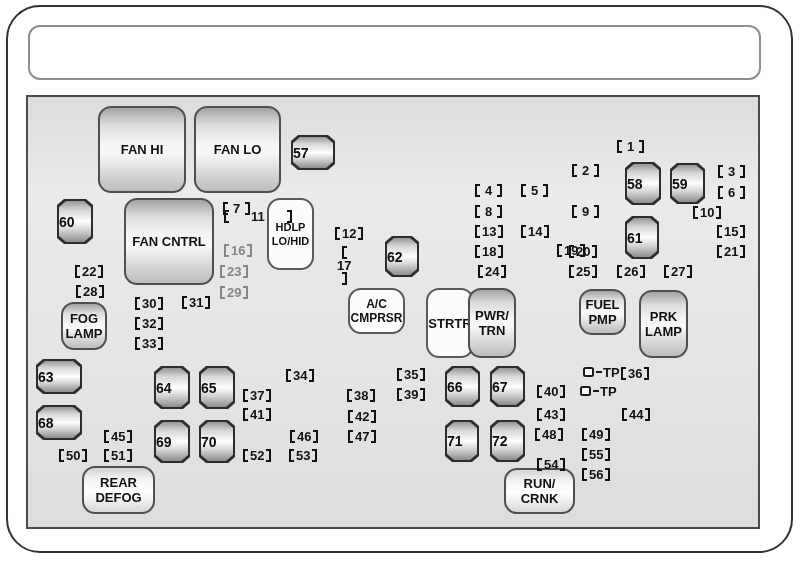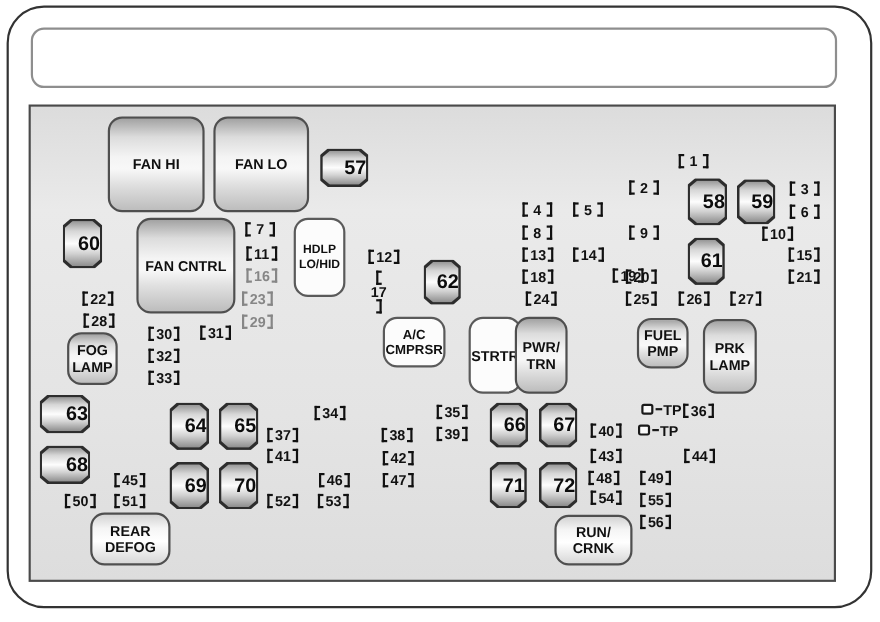--- a/index.html
+++ b/index.html
@@ -42,22 +42,22 @@
 
   
   .fuse { position:absolute; background:#2d2d2d; }
   .fuse, .fuse-in {
     clip-path:polygon(7px 0, calc(100% - 7px) 0, 100% 6px, 100% calc(100% - 6px),
                       calc(100% - 7px) 100%, 7px 100%, 0 calc(100% - 6px), 0 6px);
   }
   .fuse-in {
     position:absolute; left:2px; top:2px; right:2px; bottom:2px;
     background:linear-gradient(180deg,#969696 0%,#d6d6d6 22%,#fdfdfd 50%,#d2d2d2 72%,#8d8d8d 100%);
-    display:flex; align-items:center; justify-content:flex-end;
-    font-weight:bold; font-size:18px; color:#0c0c0c;
+    display:flex; align-items:center; justify-content:flex-start;
+    font-weight:bold; font-size:14px; color:#0c0c0c;
   }
 
   
   .flabel {
     position:absolute; display:flex; align-items:center; height:14px;
     color:#111111; font-weight:bold; font-size:13px;
   }
   .flabel .br { width:5px; height:13px; flex:0 0 auto; }
   .br-l { border:2px solid currentColor; border-right:none; }
   .br-r { border:2px solid currentColor; border-left:none; }
@@ -252,21 +252,21 @@
         <div class="flabel" data-name="fuse-position-9" style="left: 544px; top: 107px;">
           <div class="br br-l" data-name="left-bracket-icon"></div>
           <span class="num" data-name="fuse-position-9-number">9</span>
           <div class="br br-r" data-name="right-bracket-icon"></div>
         </div>
         <div class="flabel" data-name="fuse-position-10" style="left: 665px; top: 108px;">
           <div class="br br-l" data-name="left-bracket-icon"></div>
           <span class="num" data-name="fuse-position-10-number">10</span>
           <div class="br br-r" data-name="right-bracket-icon"></div>
         </div>
-        <div class="flabel" data-name="fuse-position-11" style="left: 196px; top: 126px;">
+        <div class="flabel" data-name="fuse-position-11" style="left: 196px; top: 112px; gap: 20px;">
           <div class="br br-l" data-name="left-bracket-icon"></div>
           <span class="num" data-name="fuse-position-11-number">11</span>
           <div class="br br-r" data-name="right-bracket-icon"></div>
         </div>
         <div class="flabel" data-name="fuse-position-12" style="left: 307px; top: 129px;">
           <div class="br br-l" data-name="left-bracket-icon"></div>
           <span class="num" data-name="fuse-position-12-number">12</span>
           <div class="br br-r" data-name="right-bracket-icon"></div>
         </div>
         <div class="flabel" data-name="fuse-position-13" style="left: 447px; top: 127px;">
@@ -467,21 +467,21 @@
         <div class="flabel" data-name="fuse-position-52" style="left: 215px; top: 351px;">
           <div class="br br-l" data-name="left-bracket-icon"></div>
           <span class="num" data-name="fuse-position-52-number">52</span>
           <div class="br br-r" data-name="right-bracket-icon"></div>
         </div>
         <div class="flabel" data-name="fuse-position-53" style="left: 261px; top: 351px;">
           <div class="br br-l" data-name="left-bracket-icon"></div>
           <span class="num" data-name="fuse-position-53-number">53</span>
           <div class="br br-r" data-name="right-bracket-icon"></div>
         </div>
-        <div class="flabel" data-name="fuse-position-54" style="left: 509px; top: 348px;">
+        <div class="flabel" data-name="fuse-position-54" style="left: 509px; top: 360px;">
           <div class="br br-l" data-name="left-bracket-icon"></div>
           <span class="num" data-name="fuse-position-54-number">54</span>
           <div class="br br-r" data-name="right-bracket-icon"></div>
         </div>
         <div class="flabel" data-name="fuse-position-55" style="left: 554px; top: 350px;">
           <div class="br br-l" data-name="left-bracket-icon"></div>
           <span class="num" data-name="fuse-position-55-number">55</span>
           <div class="br br-r" data-name="right-bracket-icon"></div>
         </div>
         <div class="flabel" data-name="fuse-position-56" style="left: 554px; top: 370px;">

